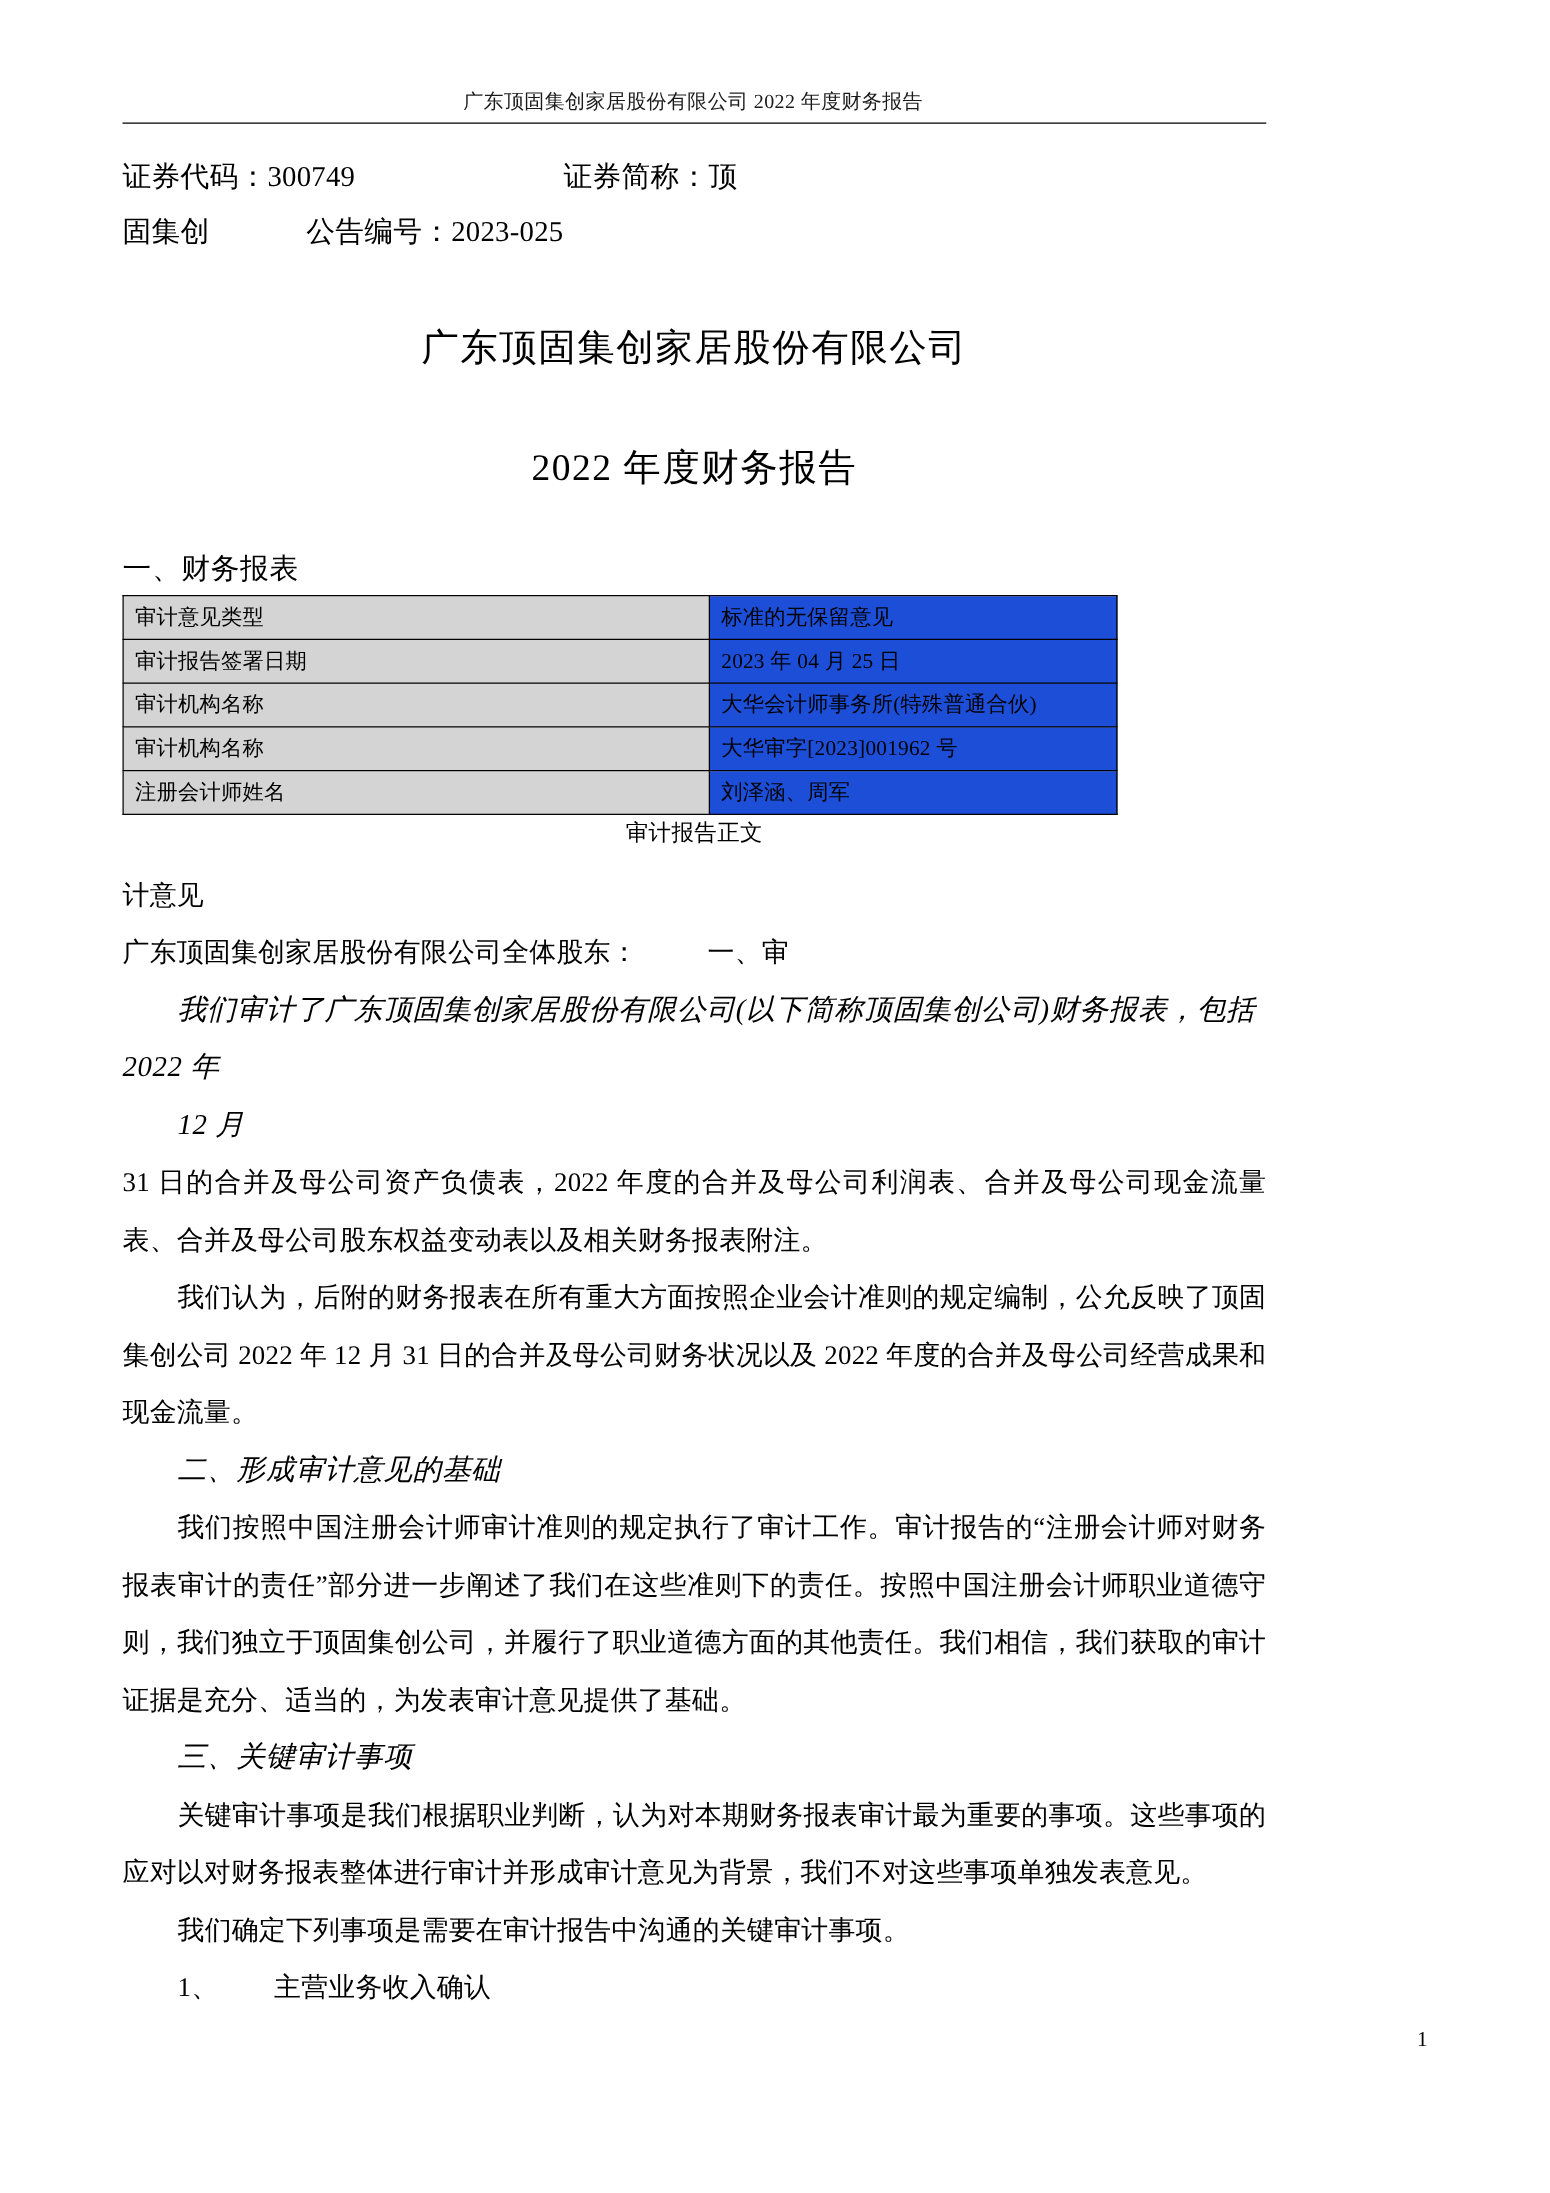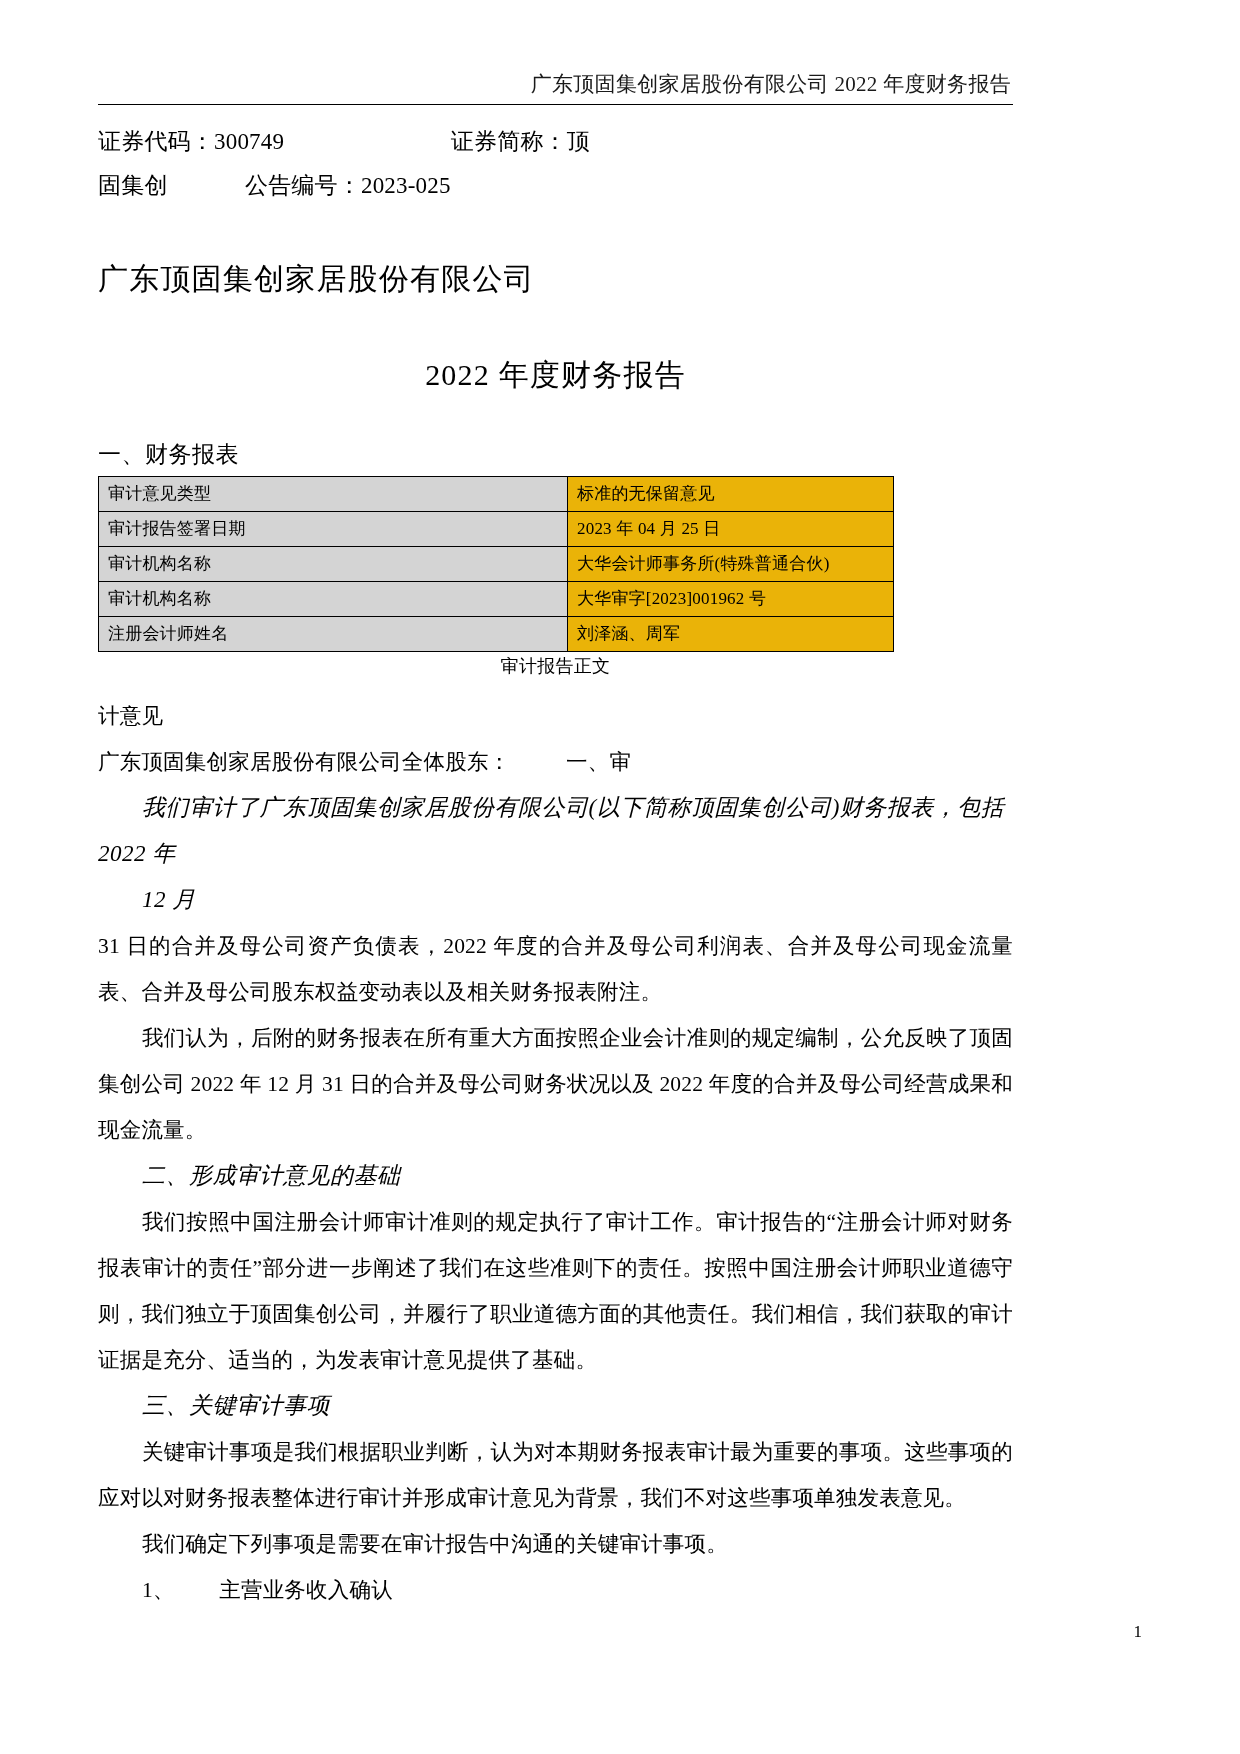--- a/index.html
+++ b/index.html
@@ -25,22 +25,22 @@
   }
 
   
   .header-zone {
     position: absolute;
     left: 98px;
     top: 72px;
     width: 915px;
   }
   .header-text {
-    text-align: right;
-    font-size: 21px;
+    text-align: center;
+    font-size: 16px;
     line-height: 1.2;
     letter-spacing: 0.3px;
     color: #1a1a1a;
     padding-right: 2px;
   }
   .header-rule {
     margin-top: 7px;
     border-bottom: 1.6px solid #000;
     width: 100%;
   }
@@ -54,21 +54,21 @@
   }
 
   .meta-line {
     font-size: 23px;
     line-height: 44px;
     white-space: pre;
     letter-spacing: 0.2px;
   }
 
   .doc-title {
-    text-align: left;
+    text-align: center;
     font-size: 30px;
     line-height: 1.25;
     letter-spacing: 1.2px;
     margin-top: 52px;
   }
   .doc-subtitle {
     text-align: center;
     font-size: 30px;
     line-height: 1.25;
     letter-spacing: 1.2px;
@@ -96,21 +96,21 @@
     line-height: 1.45;
     height: 26px;
     vertical-align: middle;
     letter-spacing: 0.2px;
   }
   table.audit-table td.k {
     width: 450px;
     background: #d4d4d4;
   }
   table.audit-table td.v {
-    background: #eab308;
+    background: #1d4ed8;
     margin-top: 10px;
   }
 
   .centered-caption {
     text-align: center;
     font-size: 18px;
     line-height: 1.4;
     margin-top: 2px;
     letter-spacing: 0.3px;
   }

